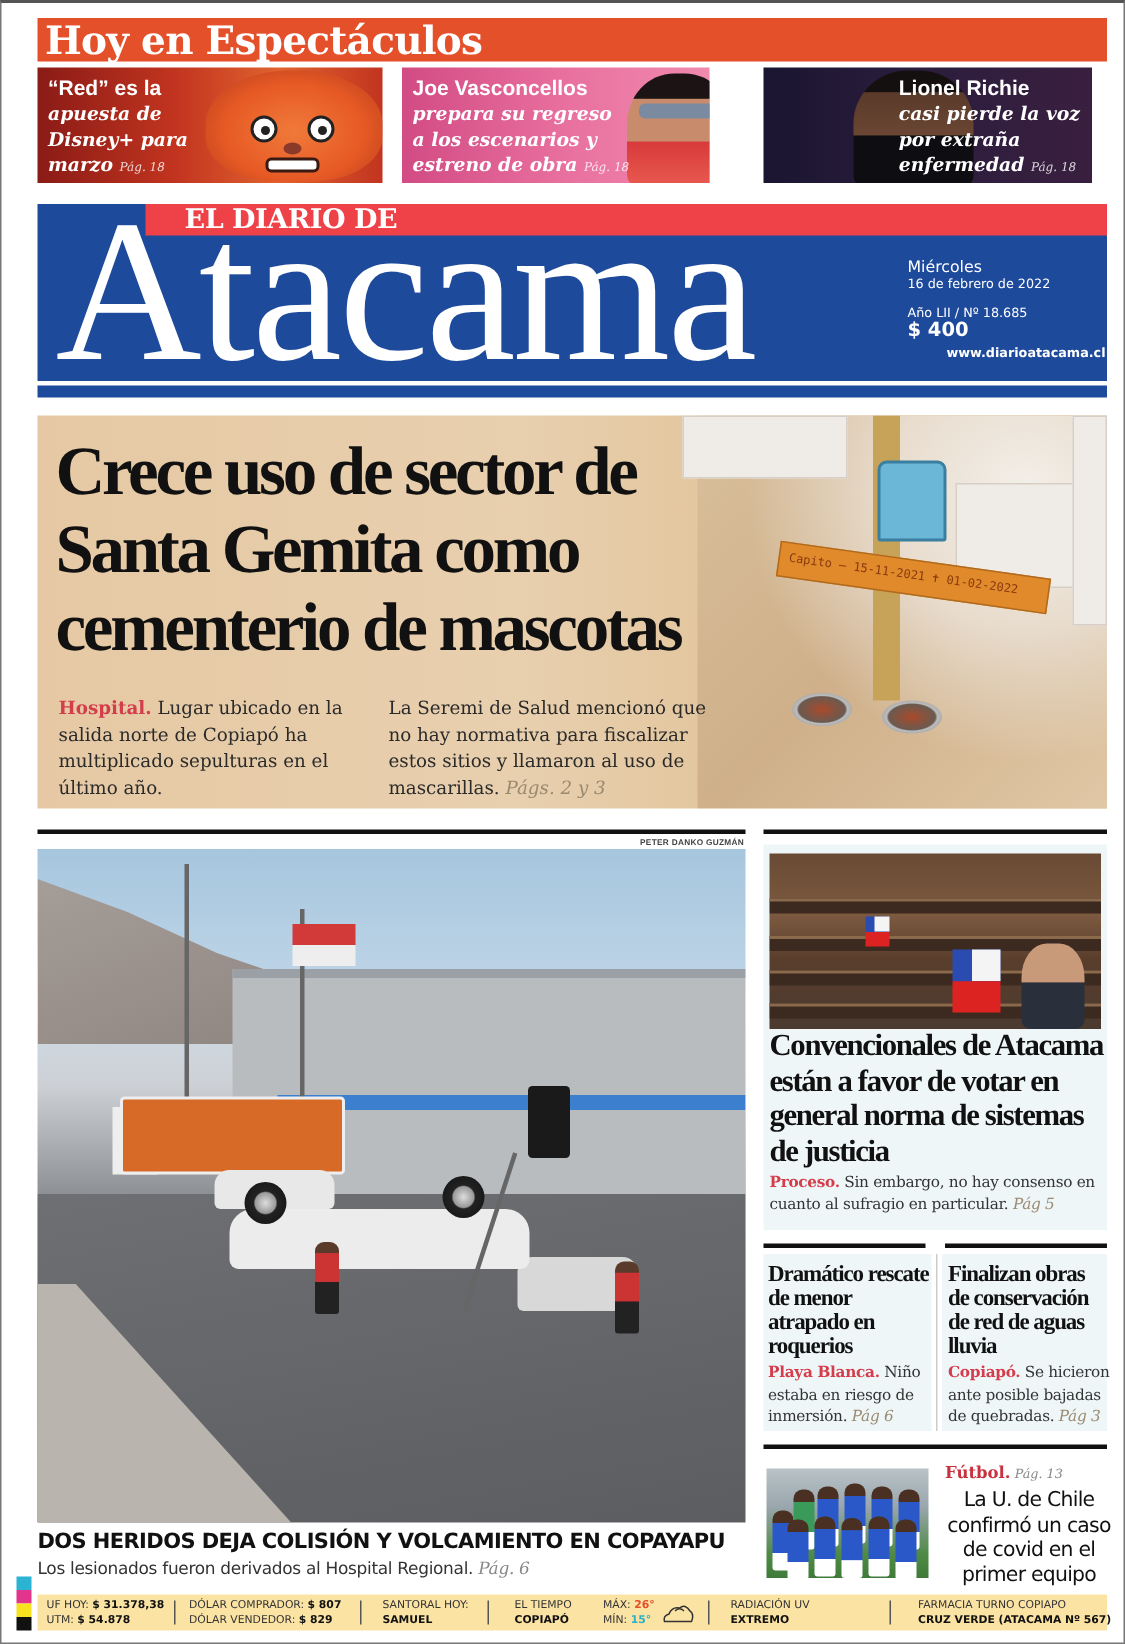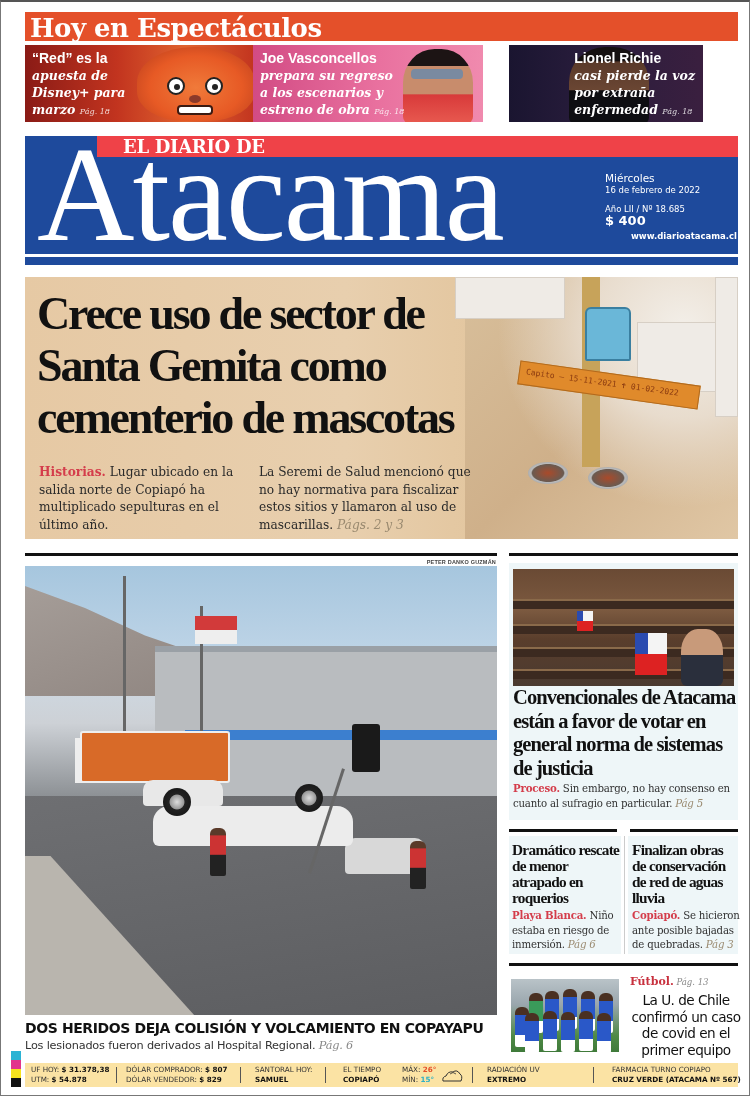--- a/index.html
+++ b/index.html
@@ -9,22 +9,22 @@
 
   
   .spect-bar { position: absolute; left: 25px; top: 12px; width: 713px; height: 29px; background: #e4502a; }
   .spect-title { position: absolute; left: 5px; top: 1px; font-family: "DejaVu Serif", serif; font-weight: bold; font-size: 26px; color: #fff; letter-spacing: -0.5px; }
   .teaser { position: absolute; top: 45px; height: 77px; overflow: hidden; }
   .teaser .txt { position: absolute; left: 7px; top: 5px; color: #fff; line-height: 17px; z-index: 2; }
   .teaser .hd { font-weight: bold; font-size: 14px; display: block; }
   .teaser .it { font-family: "DejaVu Serif", serif; font-style: italic; font-weight: bold; font-size: 12.5px; display: block; }
   .teaser .pg { font-family: "DejaVu Serif", serif; font-style: italic; font-size: 8px; font-weight: normal; opacity: .8; }
   .t1 { left: 25px; width: 230px; background: linear-gradient(90deg, #8a1b16 0%, #c2341f 40%, #e0632f 70%, #c2341f 100%); }
-  .t2 { left: 253px; width: 230px; background: linear-gradient(90deg, #d24b84 0%, #e9719f 55%, #f08aae 100%); }
-  .t3 { left: 509px; width: 194px; background: linear-gradient(90deg, #1a1530 0%, #2a1d3d 45%, #3a1f3f 100%); }
+  .t2 { left: 268px; width: 205px; background: linear-gradient(90deg, #d24b84 0%, #e9719f 55%, #f08aae 100%); }
+  .t3 { left: 509px; width: 219px; background: linear-gradient(90deg, #1a1530 0%, #2a1d3d 45%, #3a1f3f 100%); }
   .t3 .txt { left: auto; right: 8px; }
 
   
   .panda { position: absolute; left: 112px; top: 2px; width: 118px; height: 74px; background: radial-gradient(ellipse at 50% 55%, #f07a3a 0%, #e75a25 55%, #b33a1c 100%); border-radius: 48% 48% 40% 40%; }
   .panda .eye { position: absolute; top: 30px; width: 18px; height: 18px; background: #fff; border-radius: 50%; border: 2px solid #222; }
   .panda .eye::after { content: ""; position: absolute; left: 5px; top: 5px; width: 6px; height: 6px; background: #222; border-radius: 50%; }
   .panda .nose { position: absolute; left: 52px; top: 48px; width: 12px; height: 8px; background: #8b3a2a; border-radius: 50%; }
   .panda .mouth { position: absolute; left: 40px; top: 58px; width: 36px; height: 10px; background: #fff; border: 2px solid #3a1a12; border-radius: 4px; }
   .person { position: absolute; border-radius: 45% 45% 10% 10%; }
   .singer { left: 150px; top: 4px; width: 70px; height: 75px; background: linear-gradient(180deg, #1c1414 0%, #1c1414 22%, #c88c6c 23%, #c88c6c 60%, #d83a3a 61%, #e85a50 100%); }
@@ -191,21 +191,21 @@
   <div class="cross-h">
       <span>Capito — 15-11-2021 ✝ 01-02-2022</span>
     </div>
   <div class="bowl" style="left:503px;top:185px;"></div>
   <div class="bowl" style="left:563px;top:190px;"></div>
   <div class="lead-head">
     <div>Crece uso de sector de</div>
     <div>Santa Gemita como</div>
     <div>cementerio de mascotas</div>
   </div>
-  <div class="lead-deck c1"><span class="kicker">Historias.</span><span> Lugar ubicado en la salida norte de Copiapó ha multiplicado sepulturas en el último año.</span></div>
+  <div class="lead-deck c1"><span class="kicker">Hospital.</span><span> Lugar ubicado en la salida norte de Copiapó ha multiplicado sepulturas en el último año.</span></div>
   <div class="lead-deck c2"><span>La Seremi de Salud mencionó que no hay normativa para fiscalizar estos sitios y llamaron al uso de mascarillas.</span><span class="pgref"> Págs. 2 y 3</span></div>
 </div>
 
 <div class="rule-top"></div>
 <div class="credit">PETER DANKO GUZMÁN</div>
 <div class="acc-photo">
   <div class="mountain"></div>
   <div class="building">
       <div class="stripe"></div>
       <div class="stripe2"></div>

